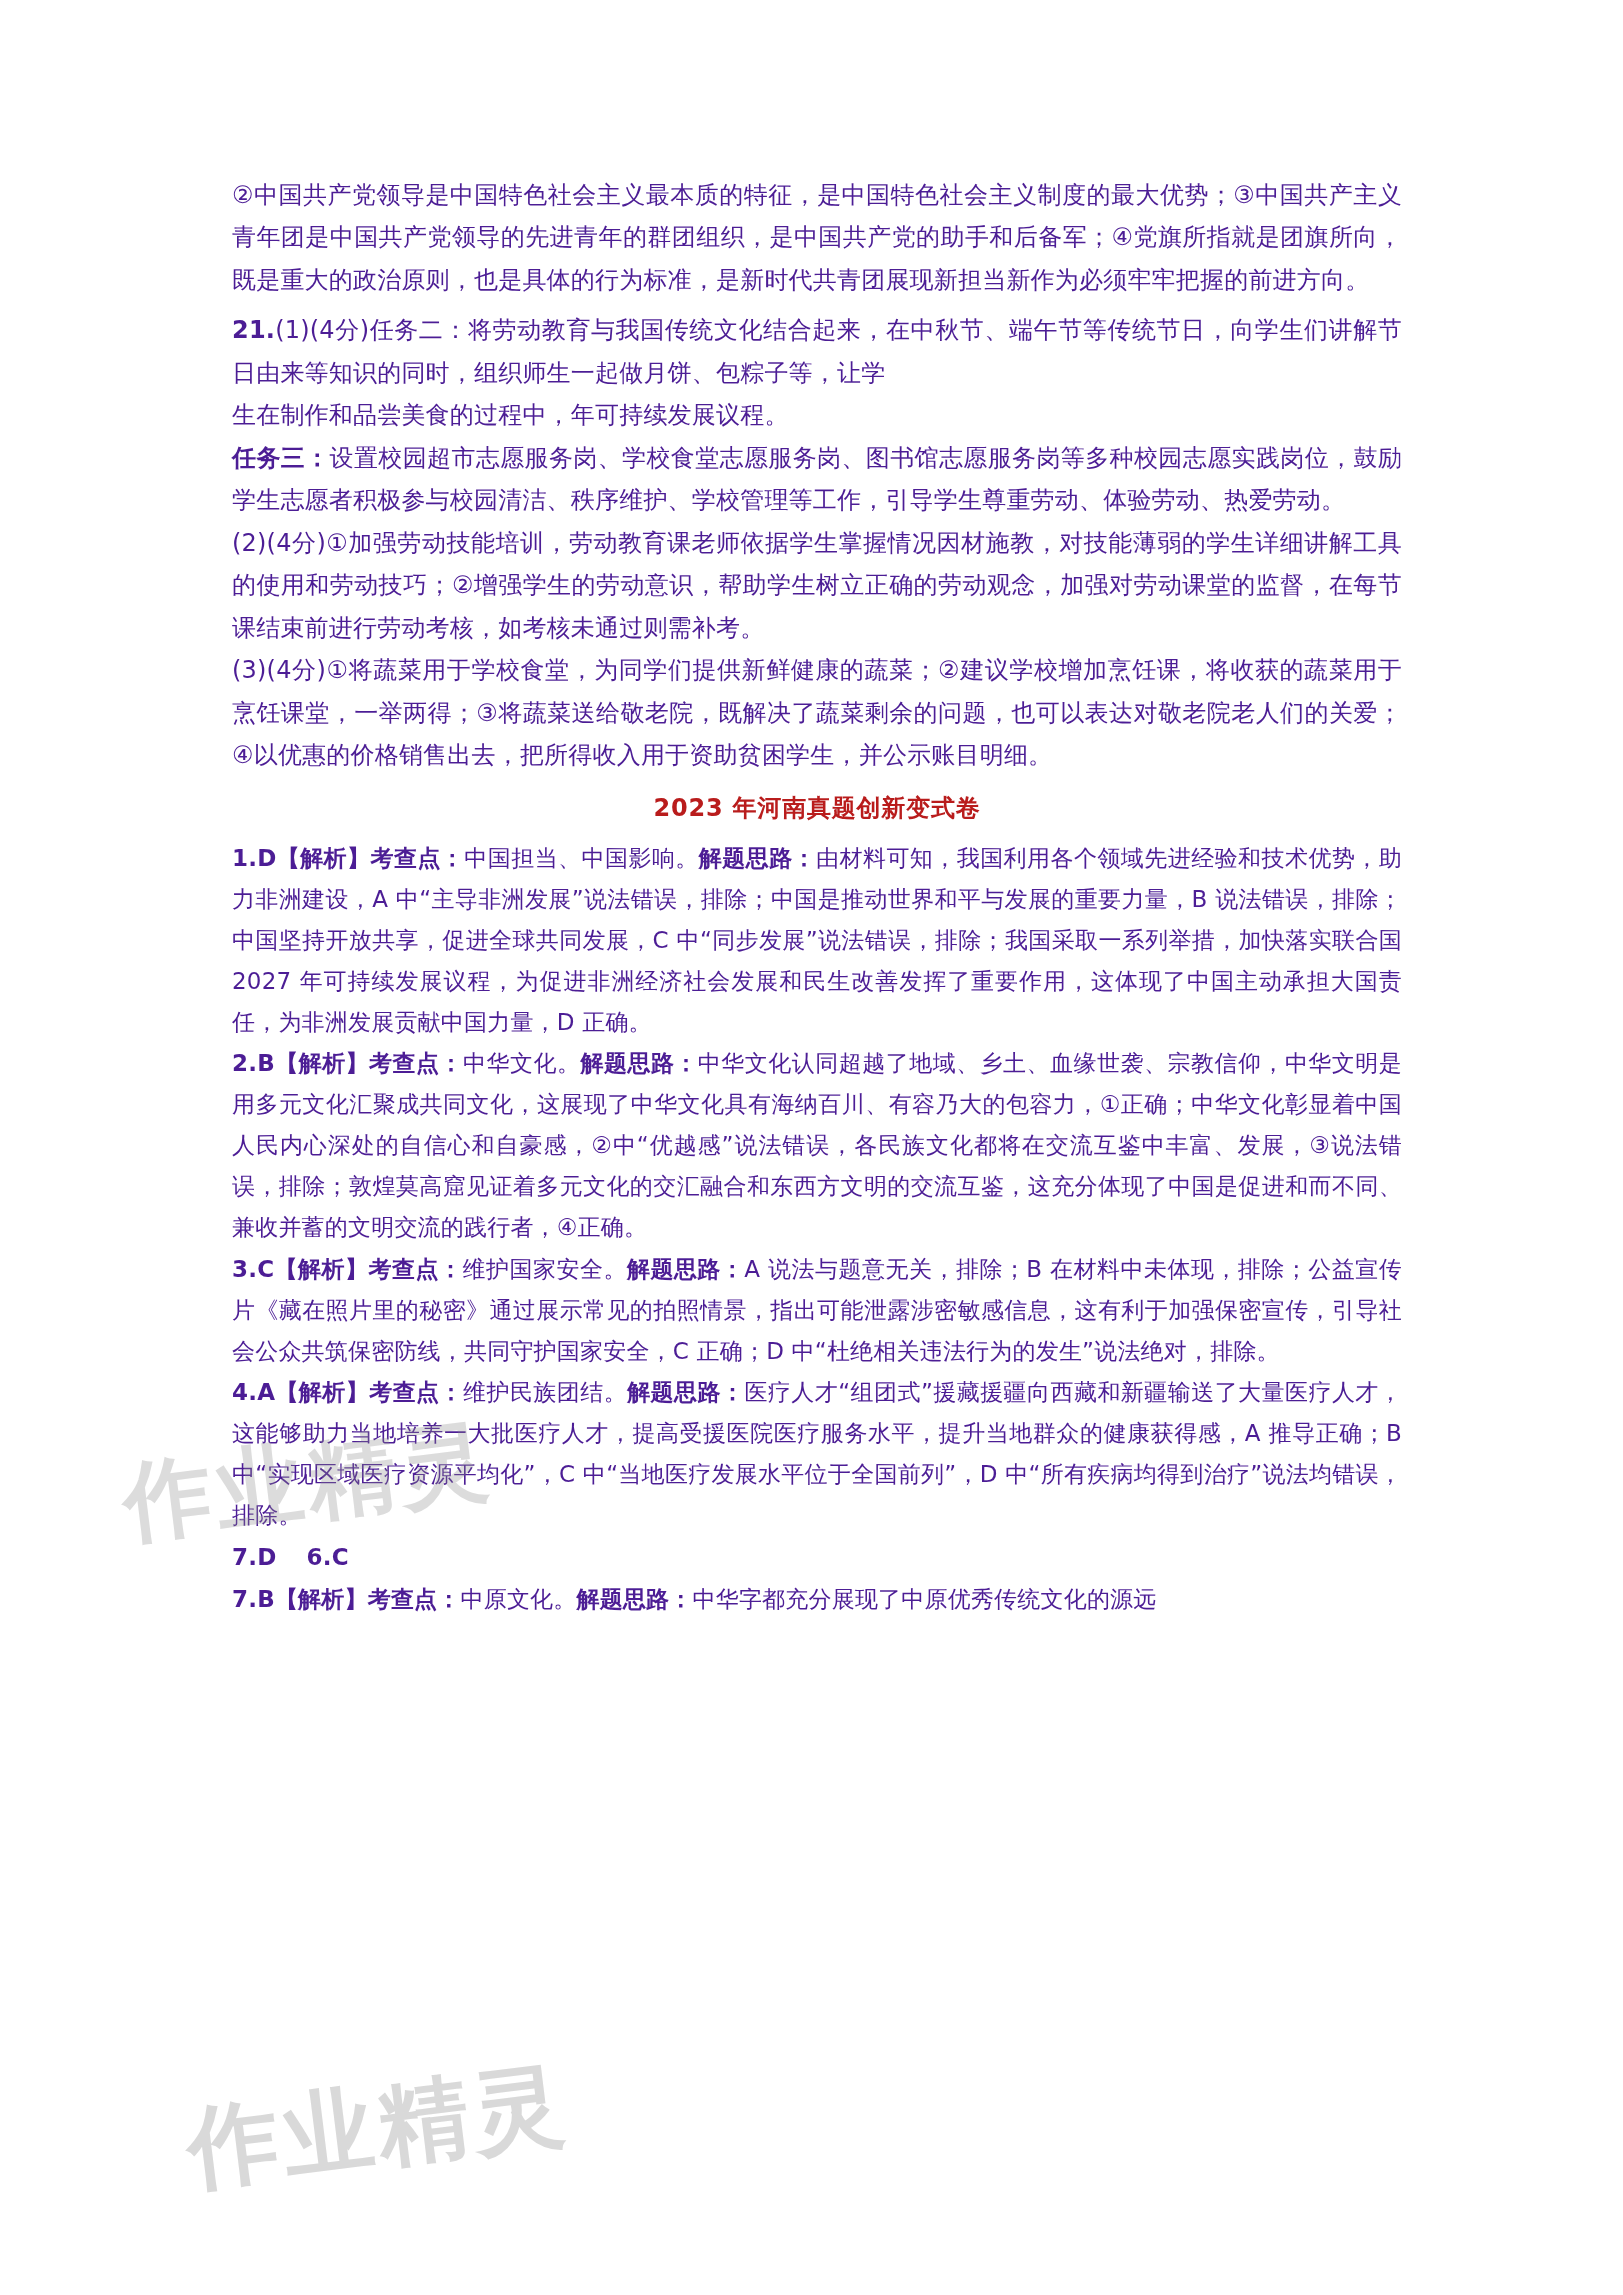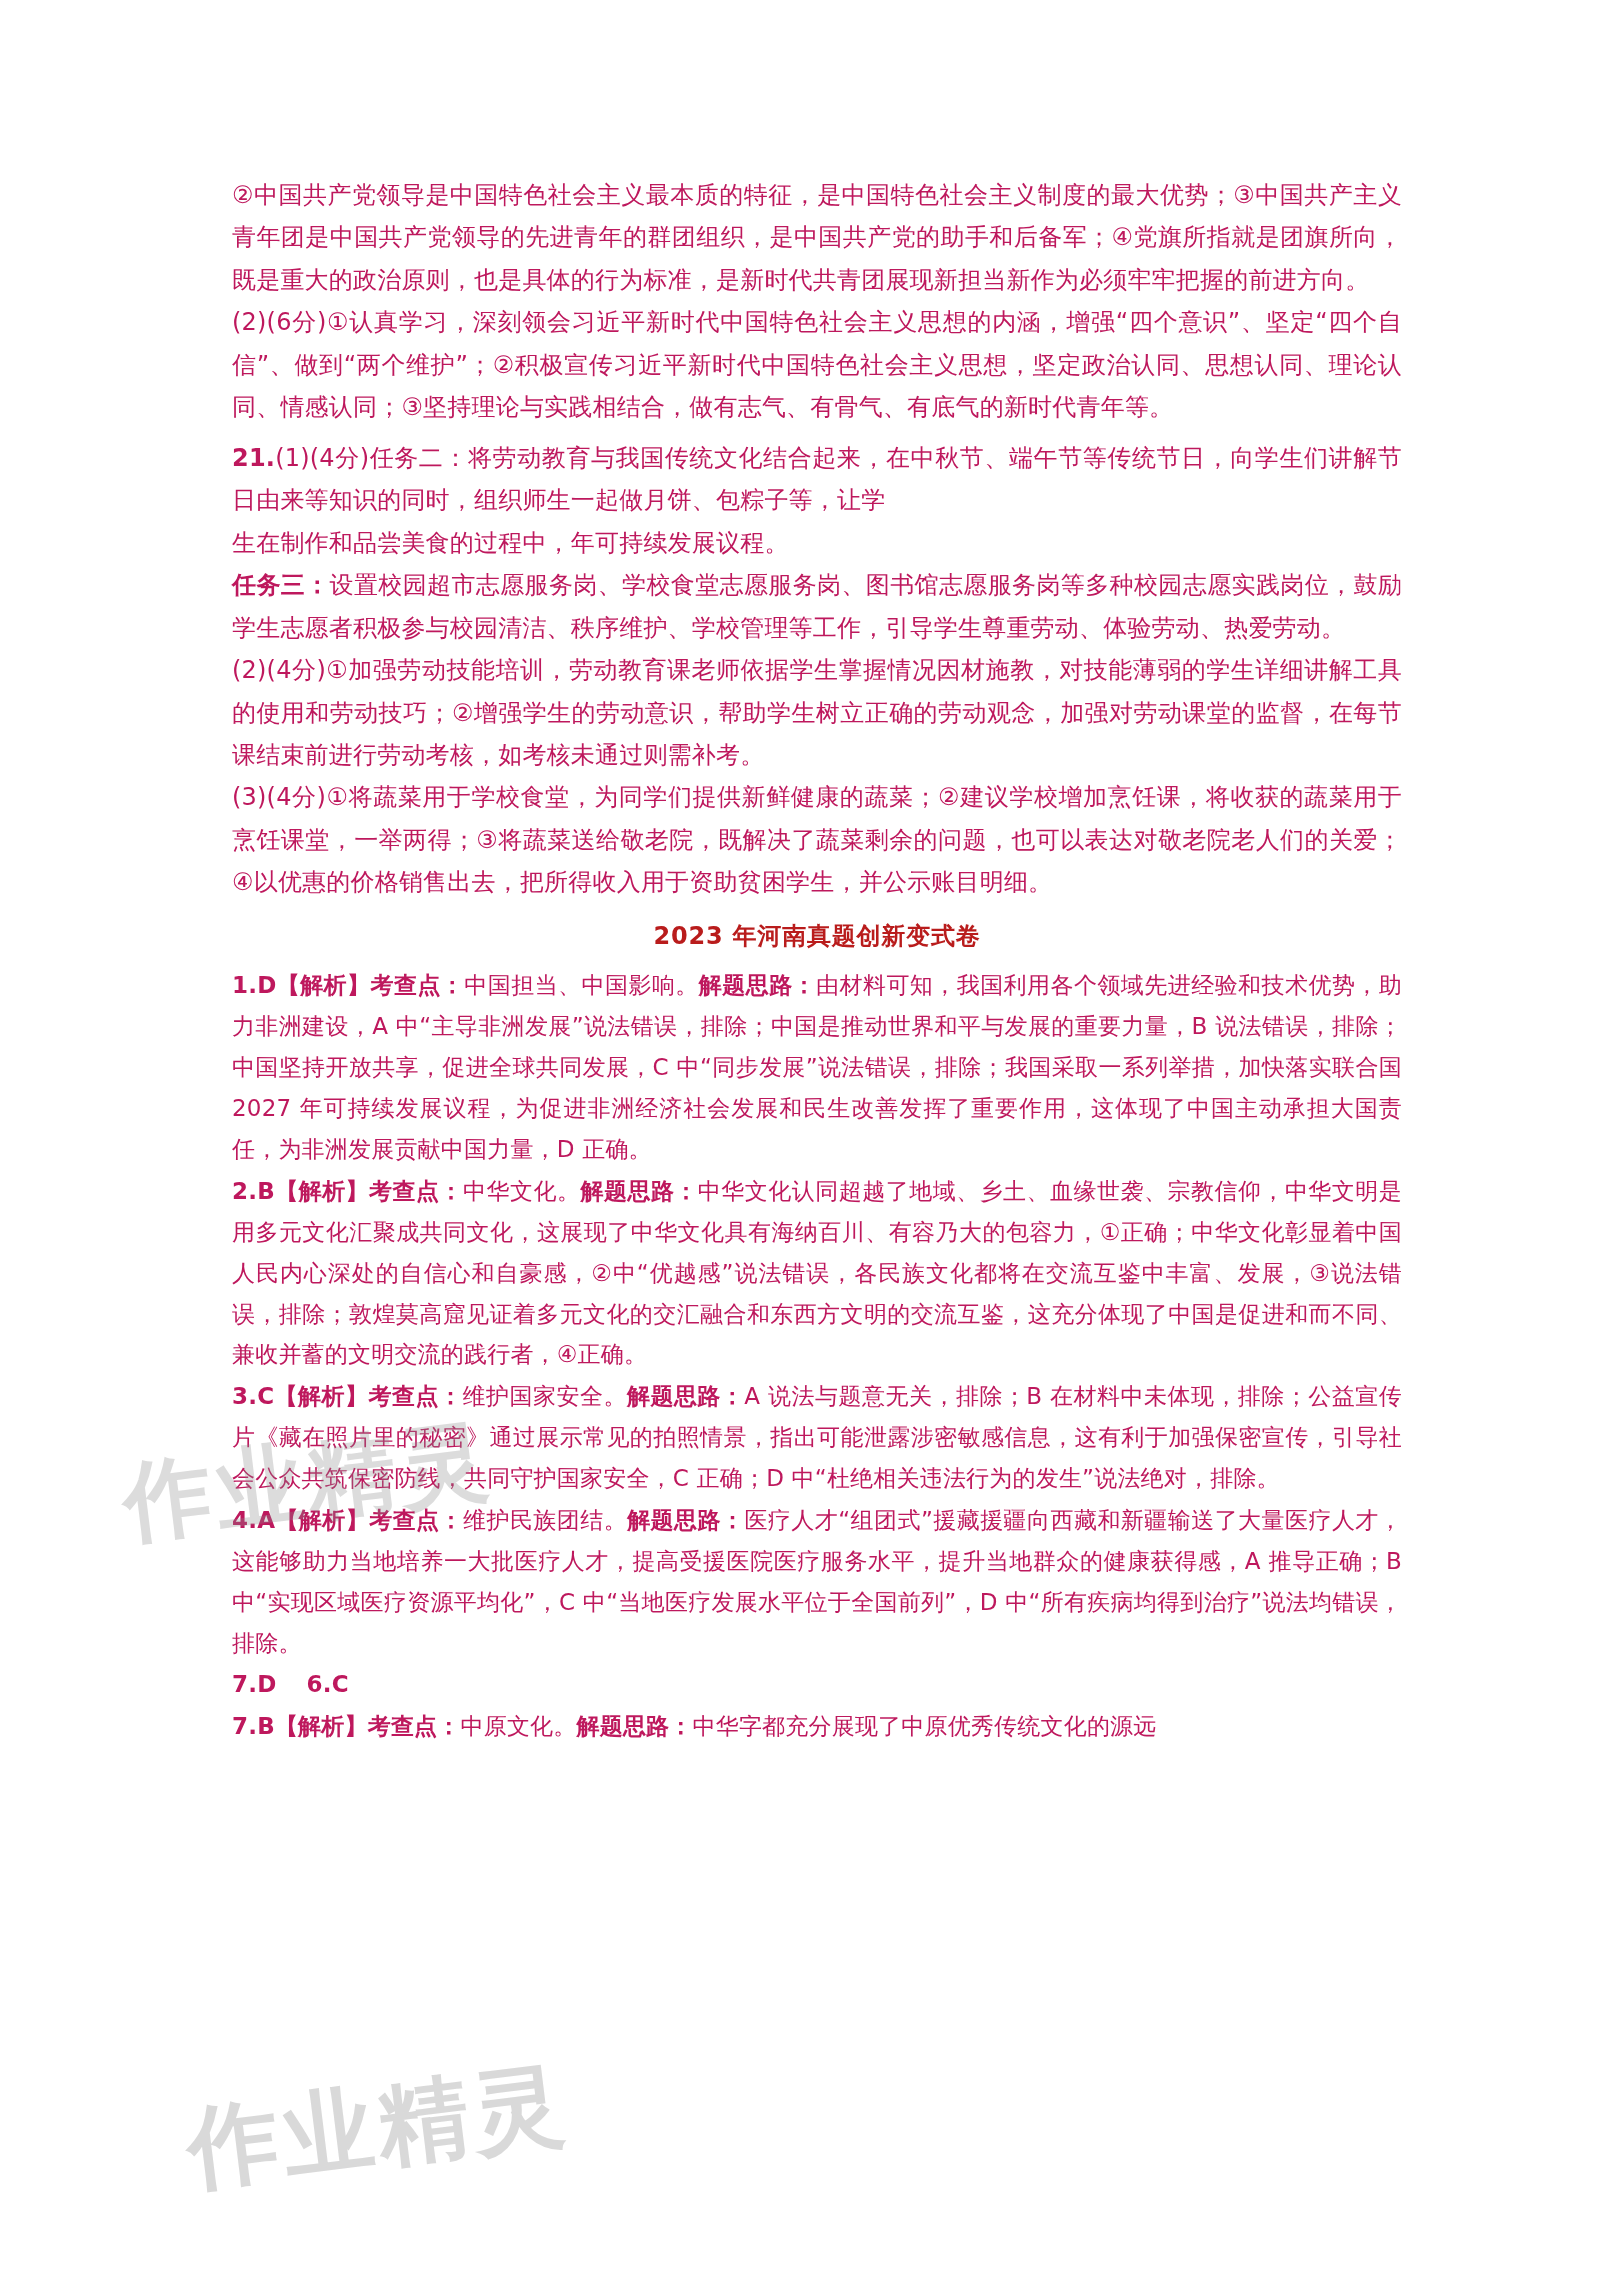--- a/index.html
+++ b/index.html
@@ -22,21 +22,21 @@
     background: #ffffff;
   }
   .content {
     position: absolute;
     left: 232px;
     top: 174px;
     width: 1170px;
   }
   p {
     margin: 0;
-    color: #be185d;
+    color: #4c1d95;
     font-size: 24px;
     line-height: 1.77;
     letter-spacing: 0.2px;
     text-align: justify;
     text-justify: inter-character;
   }
   .blk {
     margin-bottom: 0px;
   }
   .centerTitle {
@@ -87,23 +87,20 @@
 </head>
 <body>
 
 <div class="page">
 
   <div class="content">
 
     <div class="blk">
       <p>②中国共产党领导是中国特色社会主义最本质的特征，是中国特色社会主义制度的最大优势；③中国共产主义青年团是中国共产党领导的先进青年的群团组织，是中国共产党的助手和后备军；④党旗所指就是团旗所向，既是重大的政治原则，也是具体的行为标准，是新时代共青团展现新担当新作为必须牢牢把握的前进方向。</p>
     </div>
-    <div class="blk">
-      <p>(2)(6分)①认真学习，深刻领会习近平新时代中国特色社会主义思想的内涵，增强“四个意识”、坚定“四个自信”、做到“两个维护”；②积极宣传习近平新时代中国特色社会主义思想，坚定政治认同、思想认同、理论认同、情感认同；③坚持理论与实践相结合，做有志气、有骨气、有底气的新时代青年等。</p>
-    </div>
 
     <div class="smallgap"></div>
 
     <div class="blk">
       <p><span class="b">21.</span><span>(1)(4分)任务二：将劳动教育与我国传统文化结合起来，在中秋节、端午节等传统节日，向学生们讲解节日由来等知识的同时，组织师生一起做月饼、包粽子等，让学</span></p>
       <p>生在制作和品尝美食的过程中，年可持续发展议程。</p>
     </div>
 
     <div class="blk">
       <p><span class="b">任务三：</span><span>设置校园超市志愿服务岗、学校食堂志愿服务岗、图书馆志愿服务岗等多种校园志愿实践岗位，鼓励学生志愿者积极参与校园清洁、秩序维护、学校管理等工作，引导学生尊重劳动、体验劳动、热爱劳动。</span></p>

